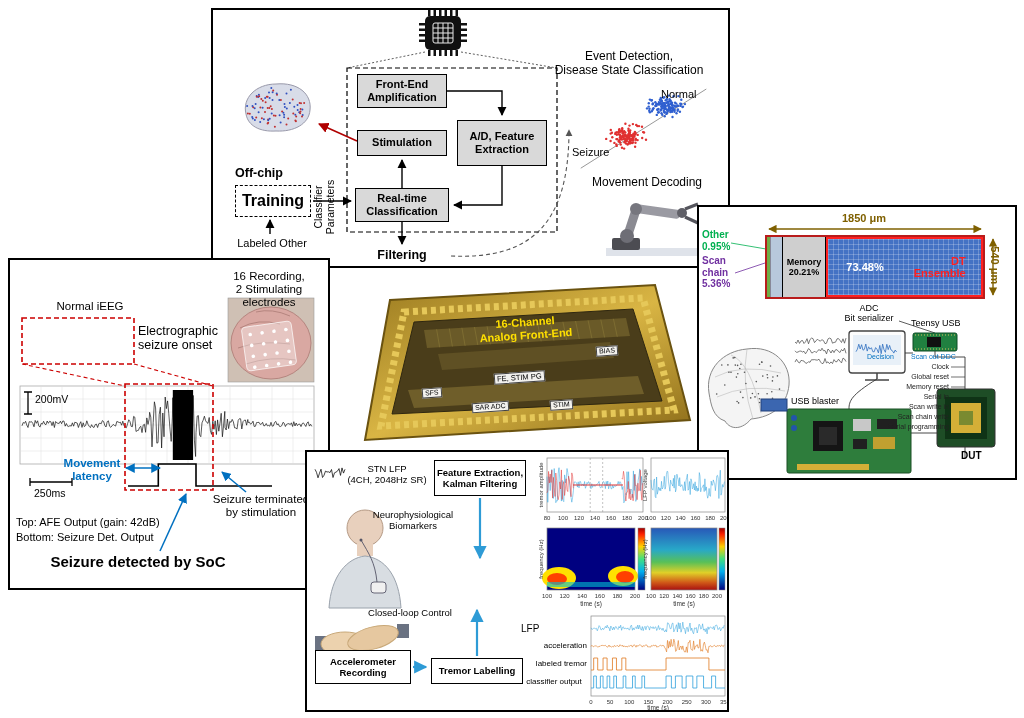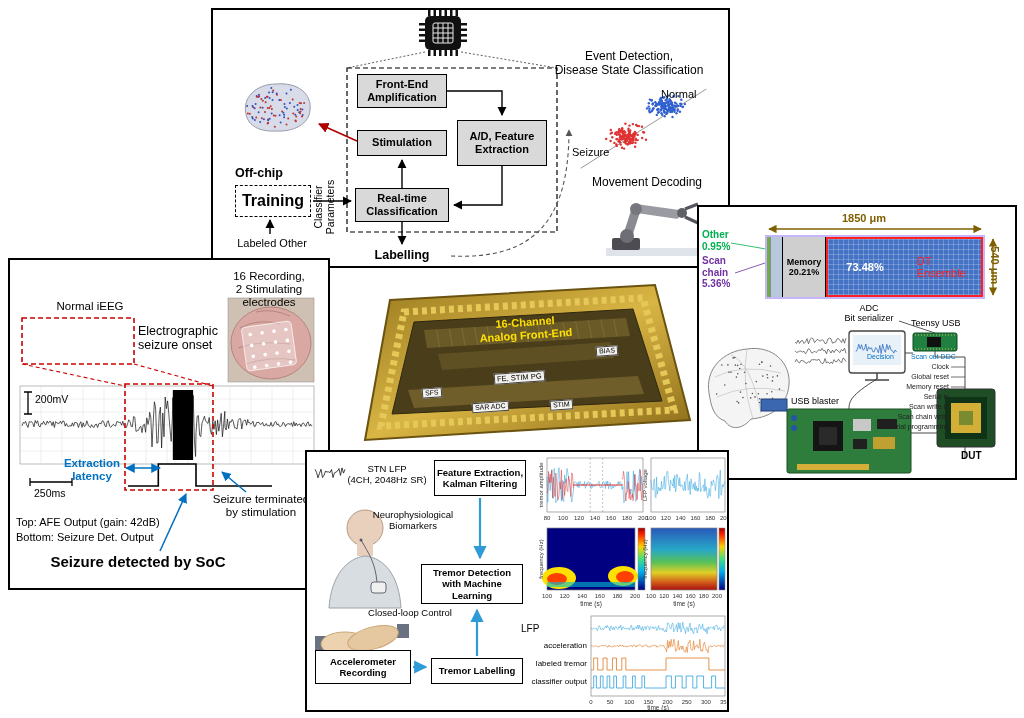--- a/index.html
+++ b/index.html
@@ -15,32 +15,32 @@
   .box{position:absolute;display:flex;align-items:center;justify-content:center;text-align:center;
        white-space:pre-line;background:#d9d9d9;border:1.5px solid #000;font-size:11px;font-weight:600;line-height:1.2}
   .wbox{background:#fff;border:1.2px solid #000;font-weight:bold;font-size:9.5px}
   .dashedbox{background:#fff;border:1.6px dashed #000;font-weight:bold;font-size:16px}
   .blue{color:#0070c0}
   .olive{color:#7f6000}
   .green{color:#00b050}
   .purple{color:#7030a0}
   .chiplab{position:absolute;background:rgba(255,255,255,.92);border:1px solid #444;padding:0 2px;
            font-size:7px;line-height:1.2;white-space:nowrap;transform:rotate(-4deg)}
-  .fp{position:absolute;display:flex;flex-direction:row;border:2px solid #c4b5fd;background:#fff}
+  .fp{position:absolute;display:flex;flex-direction:row;border:2px solid #b91c1c;background:#fff}
   .fp .other{width:3px;background:#70ad47}
   .fp .scan{width:12px;background:#b8c8dc;border-left:1px solid #889}
   .fp .mem{width:44px;background:#cfcfcf;border-left:1.5px solid #000;border-right:1.5px solid #000;
            display:flex;align-items:center;justify-content:center;text-align:center;
            font-size:9px;font-weight:bold;white-space:pre-line}
   .fp .dt{flex:1;position:relative;background:#4472c4;border:2px solid #ff2020;
           background-image:repeating-linear-gradient(90deg,rgba(255,255,255,.22) 0 1px,transparent 1px 5px),
                            repeating-linear-gradient(0deg,rgba(255,255,255,.22) 0 1px,transparent 1px 5px)}
   .dtpct{position:absolute;left:12%;top:50%;transform:translateY(-50%);color:#fff;font-weight:bold;font-size:11px}
-  .dtname{position:absolute;right:10%;top:50%;transform:translateY(-50%);color:#ff2020;font-weight:normal;
-          font-size:11px;text-align:left;white-space:pre-line;line-height:1.1}
+  .dtname{position:absolute;right:10%;top:50%;transform:translateY(-50%);color:#ff2020;font-weight:bold;
+          font-size:11px;text-align:right;white-space:pre-line;line-height:1.1}
   .buslab{position:absolute;left:166px;width:84px;text-align:right;font-size:7px;color:#222;white-space:nowrap}
 </style>
 </head>
 <body>
 
 <div class="stage">
 
   <section class="panel" style="left:211px;top:8px;width:519px;height:260px">
     <svg class="layer" width="515" height="256" viewBox="0 0 515 256">
       <defs>
@@ -467,21 +467,21 @@
     <div class="box" style="left:144px;top:64px;width:90px;height:34px">Front-End
 Amplification</div>
     <div class="box" style="left:144px;top:120px;width:90px;height:26px">Stimulation</div>
     <div class="box" style="left:142px;top:178px;width:94px;height:34px">Real-time
 Classification</div>
     <div class="t b" style="left:22px;top:156px;font-size:12.5px">Off-chip</div>
     <div class="box dashedbox" style="left:22px;top:175px;width:76px;height:32px">Training</div>
     <div class="t c" style="left:14px;top:227px;width:90px">Labeled Other</div>
     <div class="t c" style="left:79px;top:182px;width:70px;height:30px;font-size:10.5px;transform:rotate(-90deg)">Classifier
 Parameters</div>
-    <div class="t b c" style="left:158px;top:238px;width:62px;font-size:12.5px">Labelling</div>
+    <div class="t b c" style="left:158px;top:238px;width:62px;font-size:12.5px">Filtering</div>
     <div class="t c" style="left:330px;top:40px;width:172px;font-size:12px">Event Detection,
 Disease State Classification</div>
     <div class="t" style="left:448px;top:78px">Normal</div>
     <div class="t" style="left:359px;top:136px">Seizure</div>
     <div class="t c" style="left:368px;top:166px;width:132px;font-size:12px">Movement Decoding</div>
   </section>
 
   <section class="panel" style="left:8px;top:258px;width:322px;height:332px">
     <svg id="seiz-svg" class="layer" width="318" height="328" viewBox="0 0 318 328">
       <defs>
@@ -558,21 +558,21 @@
         </g>
       </g>
     </svg>
     <div class="t c" style="left:198px;top:10px;width:122px;font-size:11.5px">16 Recording,
 2 Stimulating electrodes</div>
     <div class="t c" style="left:40px;top:40px;width:80px;font-size:11.5px">Normal iEEG</div>
     <div class="t" style="left:128px;top:64px;width:96px;font-size:12.5px">Electrographic
 seizure onset</div>
     <div class="t" style="left:25px;top:133px;font-size:10.5px">200mV</div>
     <div class="t" style="left:24px;top:227px;font-size:10.5px">250ms</div>
-    <div class="t b blue c" style="left:48px;top:197px;width:68px;font-size:11.5px">Extraction latency</div>
+    <div class="t b blue c" style="left:48px;top:197px;width:68px;font-size:11.5px">Movement latency</div>
     <div class="t c" style="left:194px;top:233px;width:114px;font-size:11.5px">Seizure terminated
 by stimulation</div>
     <div class="t" style="left:6px;top:256px;font-size:11px">Top: AFE Output (gain: 42dB)</div>
     <div class="t" style="left:6px;top:271px;font-size:11px">Bottom: Seizure Det. Output</div>
     <div class="t b c" style="left:22px;top:293px;width:212px;font-size:15px">Seizure detected by SoC</div>
   </section>
 
   <section class="panel" style="left:697px;top:205px;width:320px;height:275px">
     <svg class="layer" width="316" height="271" viewBox="0 0 316 271">
       <defs>
@@ -864,25 +864,23 @@
           <text x="418.0" y="252" font-size="6" text-anchor="middle" fill="#333">350</text>
           <text x="351" y="258" font-size="6.5" text-anchor="middle" fill="#333">time (s)</text>
         </g>
     </svg>
     <div class="t c" style="left:34px;top:12px;width:92px;font-size:9.5px">STN LFP
 (4CH, 2048Hz SR)</div>
     <div class="box wbox" style="left:127px;top:8px;width:92px;height:36px">Feature Extraction,
 Kalman Filtering</div>
     <div class="t c" style="left:52px;top:58px;width:108px;font-size:9.5px">Neurophysiological
 Biomarkers</div>
-    <div class="box wbox" style="left:114px;top:112px;width:102px;height:40px">Tremor Detection
-with Machine Learning</div>
     <div class="t c" style="left:48px;top:156px;width:110px;font-size:9.5px">Closed-loop Control</div>
     <div class="box wbox" style="left:8px;top:198px;width:96px;height:34px">Accelerometer
 Recording</div>
     <div class="box wbox" style="left:124px;top:206px;width:92px;height:26px">Tremor Labelling</div>
     <div class="t" style="left:214px;top:171px;width:66px;font-size:10px;text-align:left">LFP</div>
     <div class="t" style="left:214px;top:189px;width:66px;font-size:8px;text-align:right">acceleration</div>
     <div class="t" style="left:214px;top:207px;width:66px;font-size:8px;text-align:right">labeled tremor</div>
-    <div class="t" style="left:214px;top:225px;width:66px;font-size:8px;text-align:right">classifier output</div>
+    <div class="t" style="left:214px;top:225px;width:66px;font-size:8px;text-align:center">classifier output</div>
   </section>
 
 </div>
 
 </body></html>

